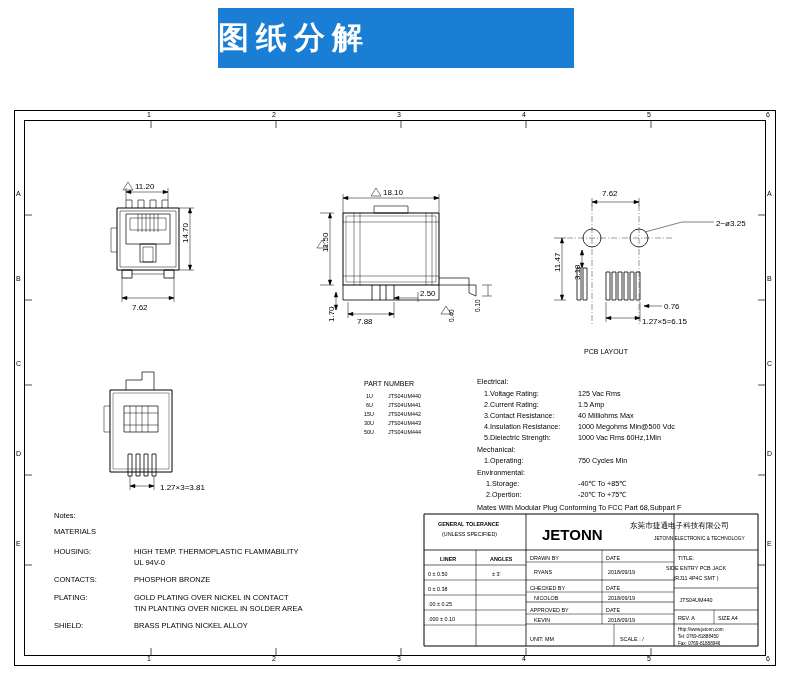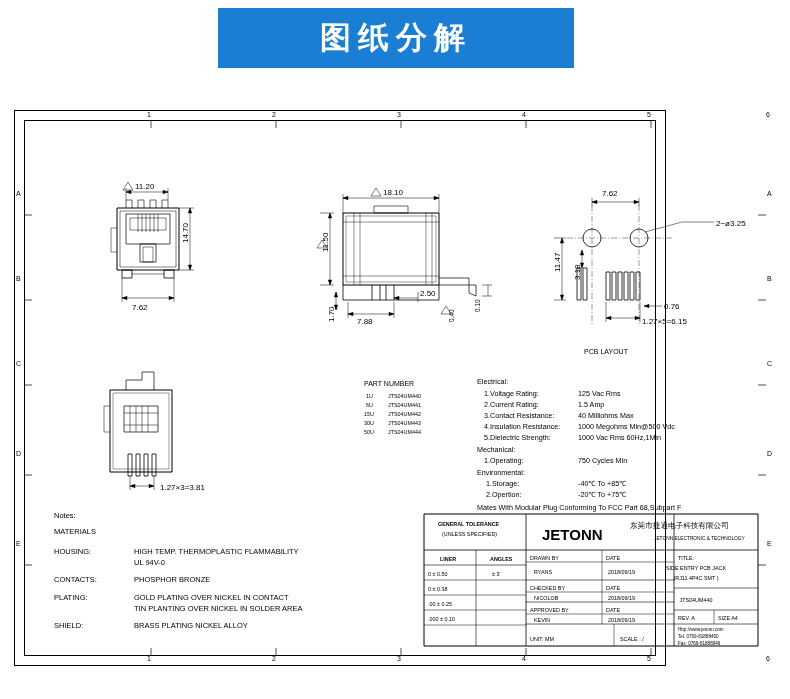--- a/index.html
+++ b/index.html
@@ -9,34 +9,34 @@
     background: #ffffff;
     font-family: "Liberation Sans", sans-serif;
     position: relative;
     overflow: hidden;
   }
   .banner {
     position: absolute;
     left: 218px; top: 8px;
     width: 356px; height: 60px;
     background: #1a7fd4;
-    display: flex; align-items: center; justify-content: center;
+    display: flex; align-items: center; justify-content: flex-start;
   }
   .banner-text {
     color: #ffffff;
     font-size: 31px;
     font-weight: bold;
     letter-spacing: 7px;
     font-family: "DejaVu Sans", sans-serif;
   }
   
   .sheet {
     position: absolute;
     left: 14px; top: 110px;
-    width: 652px; height: 556px;
+    width: 762px; height: 556px;
   }
   .frame-outer {
     position: absolute; left: 0; top: 0; right: 0; bottom: 0;
     border: 1.5px solid #000;
   }
   .frame-inner {
     position: absolute; left: 10px; top: 10px; right: 10px; bottom: 10px;
     border: 0.8px solid #000;
   }
   .rl {

